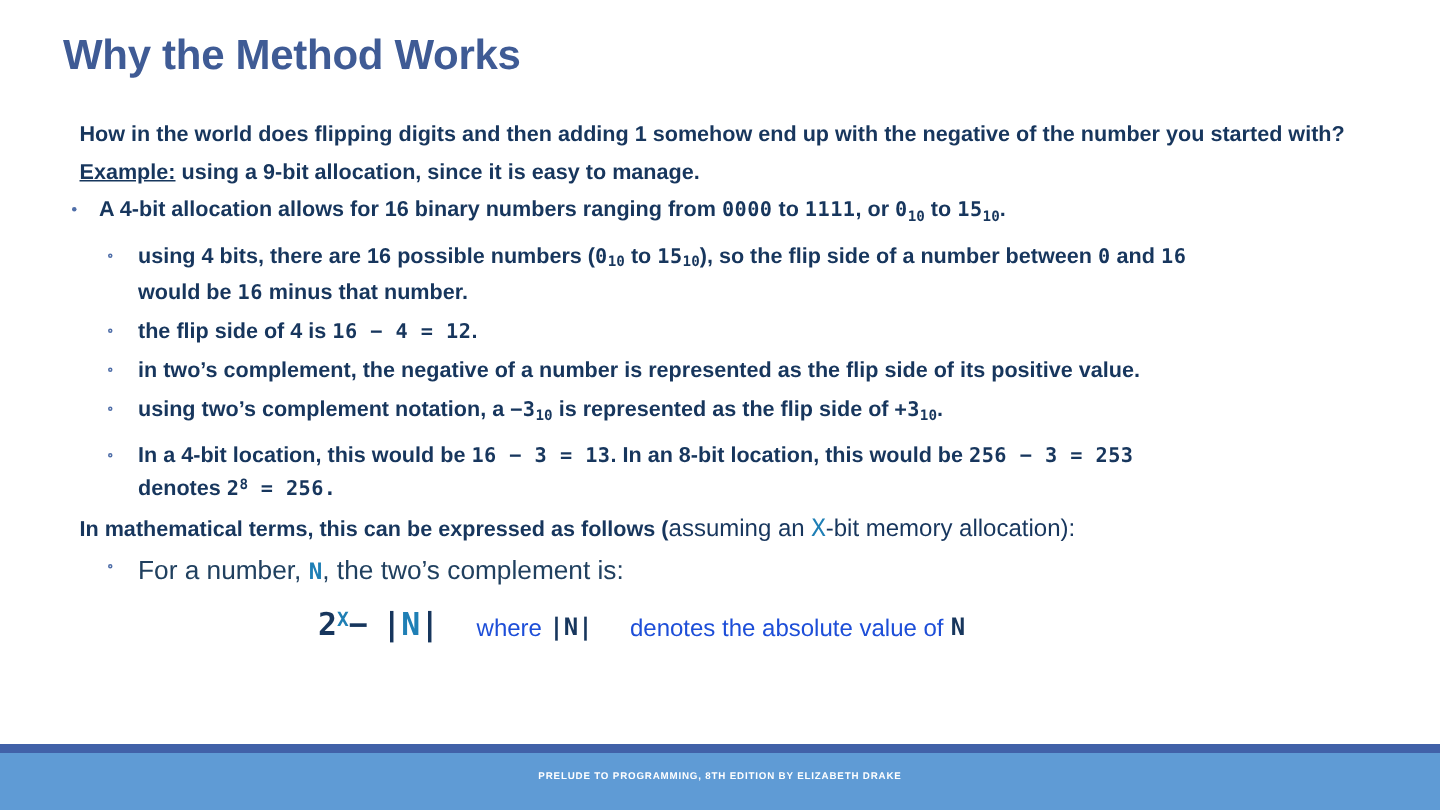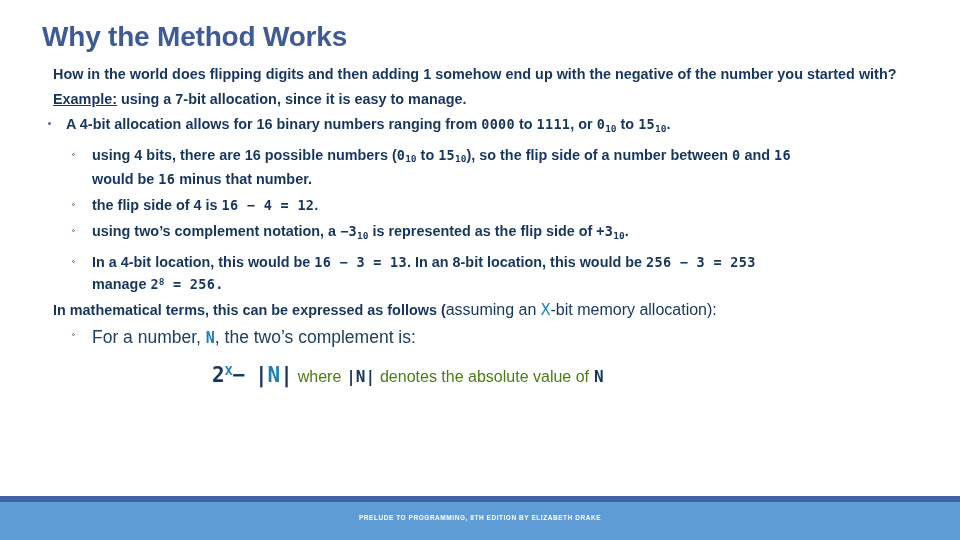--- a/index.html
+++ b/index.html
@@ -28,21 +28,21 @@
     font-size: 28px;
     font-weight: bold;
     color: #3f5b95;
     letter-spacing: -0.2px;
     line-height: 34px;
     white-space: nowrap;
   }
   .body-area {
     position: absolute;
     left: 34px;
-    top: 64px;
+    top: 80px;
     width: 900px;
   }
   .para {
     color: #17365d;
     font-weight: bold;
     font-size: 14.4px;
     line-height: 20px;
     margin: 0 0 5px 0;
     padding: 0;
   }
@@ -154,22 +154,23 @@
   }
   .fsup {
     font-family: "DejaVu Sans Mono", monospace;
     font-weight: bold;
     font-size: 13px;
     color: #1f7fb5;
     vertical-align: 0.5em;
   }
   .fwhere {
     font-size: 16px;
-    color: #4d7c0f;
-    font-weight: normal;
+    color: #1d4ed8;
+    font-weight: normal;
+    margin-left: 20px;
   }
   .fabs {
     font-family: "DejaVu Sans Mono", monospace;
     font-weight: bold;
     font-size: 16px;
     color: #17365d;
   }
   .footer-stripe {
     position: absolute;
     left: 0;
@@ -204,43 +205,46 @@
 
 <div class="slide">
 
   <div class="slide-title">Why the Method Works</div>
 
   <div class="body-area">
 
     <p class="para lvl0">How in the world does flipping digits and then adding 1 somehow end up with the negative of the number you started with?</p>
 
     <p class="para lvl0">
-      <span class="uline">Example:</span><span> using a 7-bit allocation, since it is easy to manage.</span>
+      <span class="uline">Example:</span><span> using a 9-bit allocation, since it is easy to manage.</span>
     </p>
 
     <p class="para lvl1">
       <span class="bullet"></span><span>A 4-bit allocation allows for 16 binary numbers ranging from </span><span class="mono">0000</span><span> to </span><span class="mono">1111</span><span>, or  </span><span class="mono">0</span><sub class="sub10">10</sub><span>  to </span><span class="mono">15</span><sub class="sub10">10</sub><span>.</span>
     </p>
 
 
     <p class="para lvl2">
       <span class="bullet"></span><span>using 4 bits, there are 16 possible numbers (</span><span class="mono">0</span><sub class="sub10">10</sub><span> to </span><span class="mono">15</span><sub class="sub10">10</sub><span>), so the flip side of a number between </span><span class="mono">0</span><span> and </span><span class="mono">16</span><br><span>would be </span><span class="mono">16</span><span> minus that number.</span>
     </p>
 
     <p class="para lvl2">
       <span class="bullet"></span><span>the flip side of 4 is </span><span class="mono-sp">16  −  4  =  12</span><span>.</span>
     </p>
 
+    <p class="para lvl2">
+      <span class="bullet"></span><span>in two’s complement, the negative of a number is represented as the flip side of its positive value.</span>
+    </p>
 
     <p class="para lvl2">
       <span class="bullet"></span><span>using two’s complement notation, a </span><span class="mono">−3</span><sub class="sub10">10</sub><span>  is represented as the flip side of </span><span class="mono">+3</span><sub class="sub10">10</sub><span>.</span>
     </p>
 
     <p class="para lvl2">
-      <span class="bullet"></span><span>In a 4-bit location, this would be </span><span class="mono-sp">16  −  3  =  13</span><span>. In an 8-bit location, this would be </span><span class="mono-sp">256  −  3  =  253</span><br><span>manage </span><span class="mono">2</span><sup class="sup8">8</sup><span class="mono-sp">  =  256.</span>
+      <span class="bullet"></span><span>In a 4-bit location, this would be </span><span class="mono-sp">16  −  3  =  13</span><span>. In an 8-bit location, this would be </span><span class="mono-sp">256  −  3  =  253</span><br><span>denotes </span><span class="mono">2</span><sup class="sup8">8</sup><span class="mono-sp">  =  256.</span>
     </p>
 
     <p class="para lvl0">
       <span>In mathematical terms, this can be expressed as follows (</span><span class="small-note">assuming an </span><span class="accent small-note">X</span><span class="small-note">-bit memory allocation):</span>
     </p>
 
     <p class="para lvl2 lite">
       <span class="bullet"></span><span>For a number, </span><span class="accent">N</span><span>, the two’s complement is:</span>
     </p>
 

